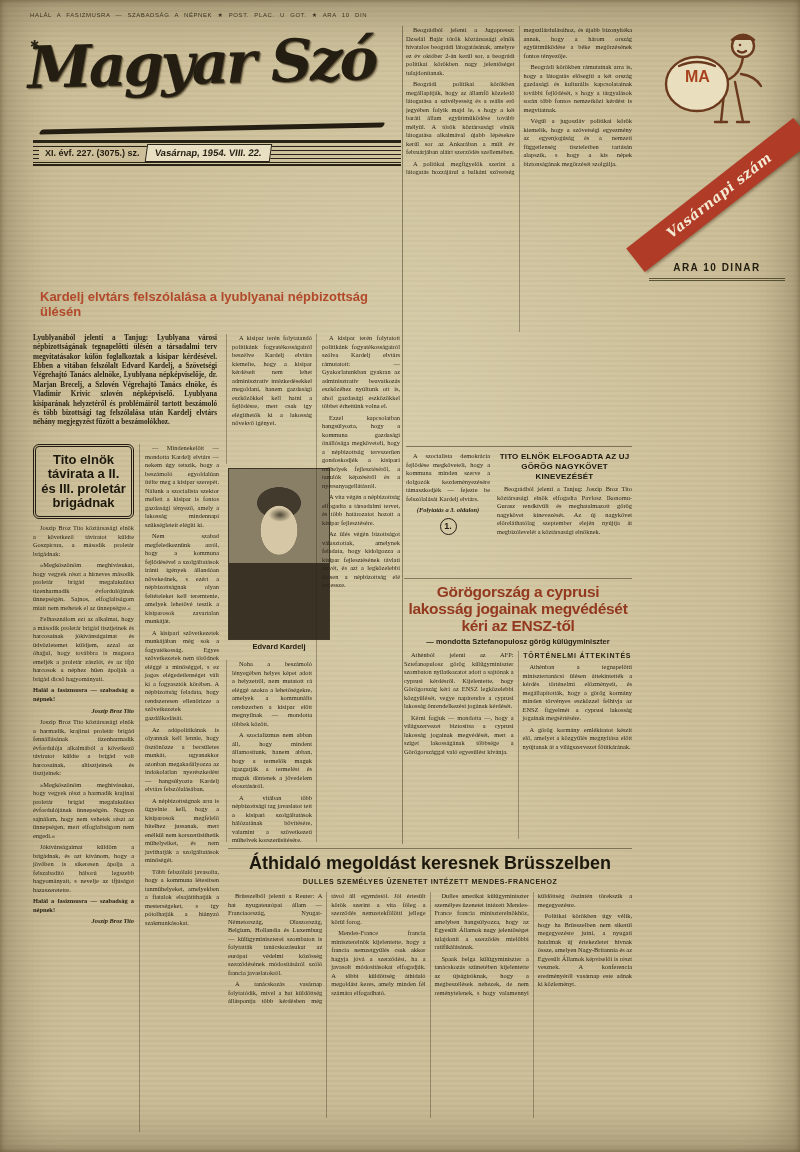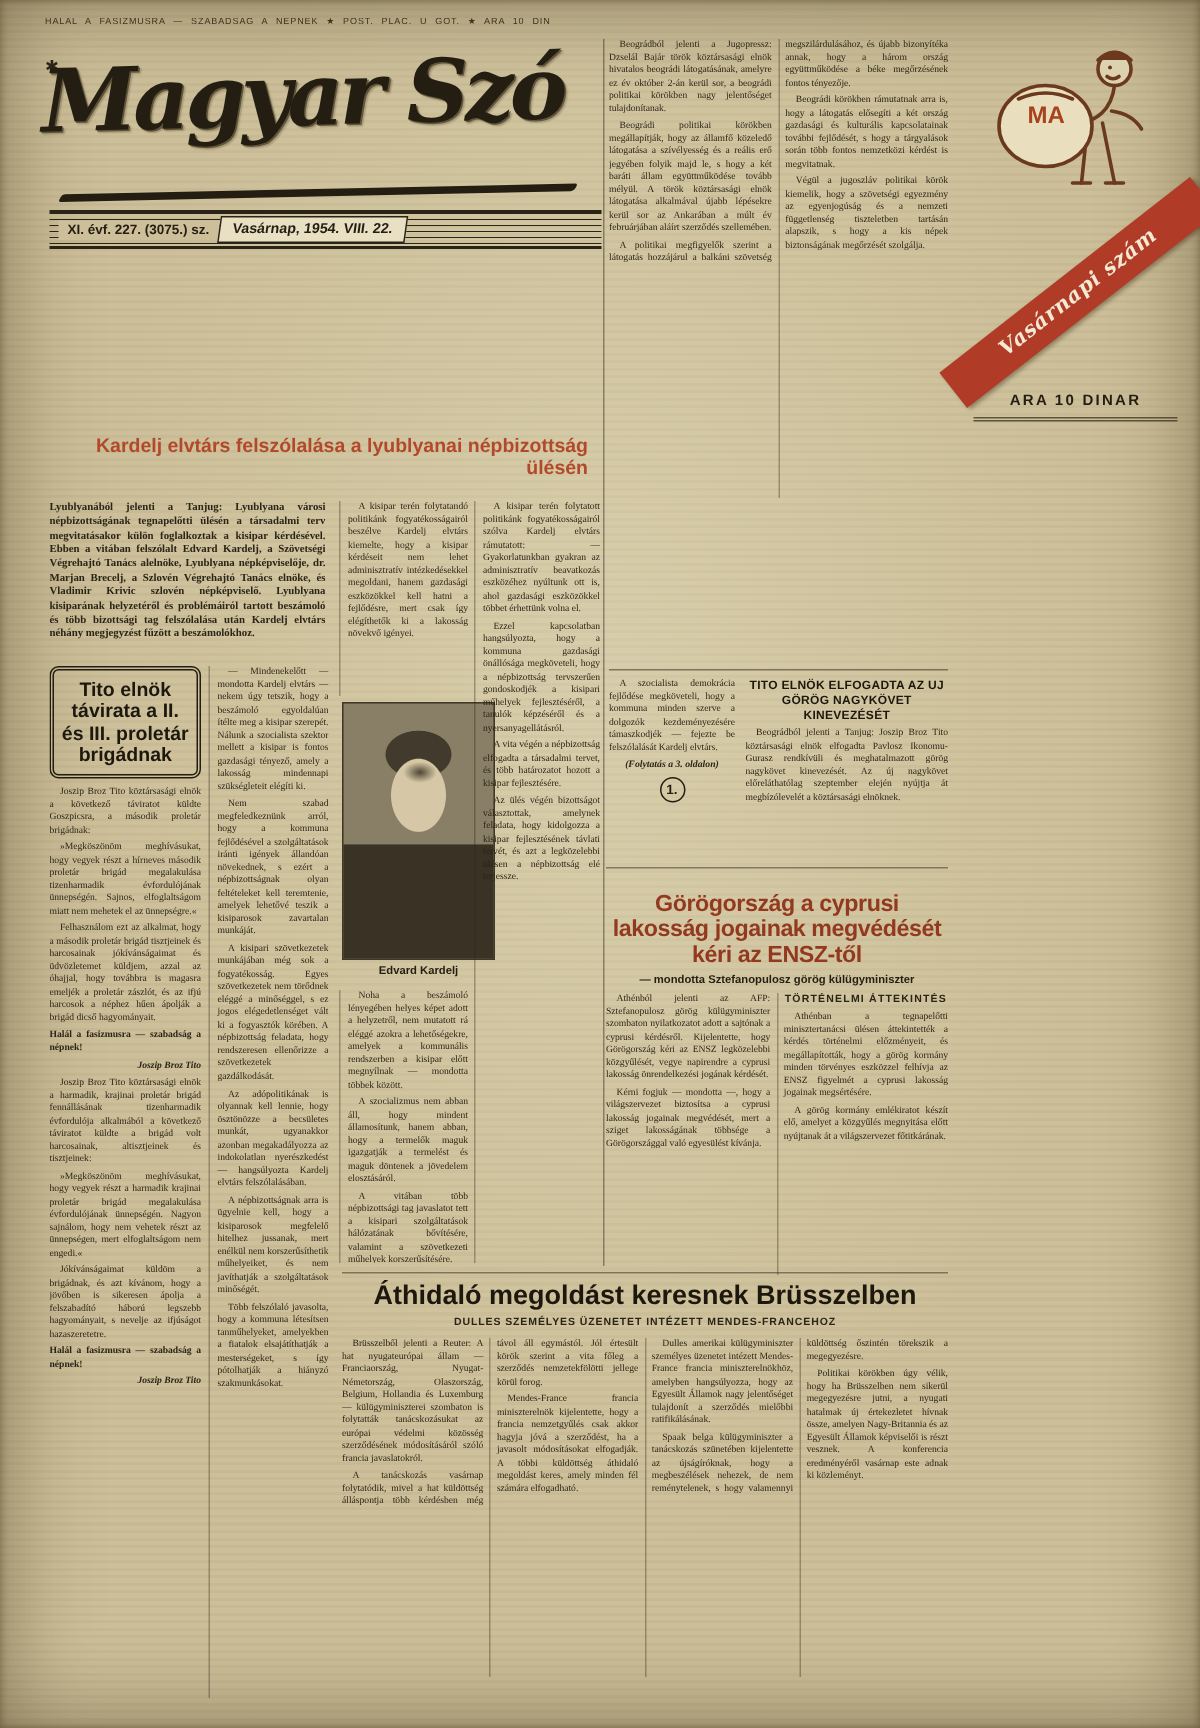--- a/index.html
+++ b/index.html
@@ -35,21 +35,21 @@
   .date-box { background:#e9e0c4; border:1px solid #2a2416; font:bold 9.5px/1 "Liberation Sans", sans-serif;
     padding:3px 8px; color:#241e12; transform:skewX(-8deg);}
   
   .v-sep { width:1px; background:rgba(45,38,20,.45); }
   .h-rule { height:1px; background:rgba(45,38,20,.5); }
   
   .main-head-box { left:33px; top:180px; width:366px; height:96px;
     border:2px solid #241e12; box-shadow:inset 0 0 0 1px rgba(36,30,18,.3);
     display:flex; align-items:center; justify-content:center; text-align:center;
     font:bold 24px/1.1 "Liberation Sans", sans-serif; color:#1d180e; letter-spacing:-.5px; padding:4px 10px;}
-  .main-subhead { left:40px; top:290px; width:352px; text-align:right;
+  .main-subhead { left:40px; top:290px; width:352px; text-align:left;
     font:bold 13px/1.15 "Liberation Sans", sans-serif; color:#b1492a;}
   .lead { left:33px; top:334px; width:184px; height:106px; overflow:hidden;
     font:bold 7.2px/1.3 "Liberation Serif", serif; text-align:justify;}
   .body-txt { font:6.4px/1.33 "Liberation Serif", serif; text-align:justify; color:#2b2517; overflow:hidden;}
   .body-txt p { margin:0 0 3px; text-indent:7px;}
   .col2 { left:139px; top:444px; width:80px; height:688px; border-left:1px solid rgba(45,38,20,.35); padding-left:5px;}
   .col3a { left:226px; top:334px; width:86px; height:130px; border-left:1px solid rgba(45,38,20,.35); padding-left:5px;}
   .col3b { left:226px; top:660px; width:86px; height:182px; border-left:1px solid rgba(45,38,20,.35); padding-left:5px;}
   .col4 { left:316px; top:334px; width:84px; height:508px; border-left:1px solid rgba(45,38,20,.35); padding-left:5px;}
   
@@ -78,21 +78,21 @@
   .bajar-body { height:306px;}
   
   .cont-col { left:406px; top:452px; width:84px; height:120px;}
   .cont-note { font:bold italic 6.5px/1.2 "Liberation Serif", serif; text-align:center; margin-top:3px;}
   .marker { width:17px; height:17px; border:1.5px solid #241e12; border-radius:50%;
     font:bold 9px/15px "Liberation Sans", sans-serif; text-align:center; margin:4px auto 0; color:#241e12;}
   .tito-brief { left:497px; top:452px; width:135px; height:120px;}
   .brief-title { font:bold 8px/1.25 "Liberation Sans", sans-serif; text-align:center; color:#1d180e;
     margin-bottom:3px; letter-spacing:.2px;}
   
-  .greek { left:404px; top:578px; width:228px; height:266px; border-top:1px solid rgba(45,38,20,.5); padding-top:15px;}
+  .greek { left:404px; top:578px; width:228px; height:266px; border-top:1px solid rgba(45,38,20,.5); padding-top:4px;}
   .greek-head { font:bold 15.5px/1.1 "Liberation Sans", sans-serif; text-align:center; color:#93391f; letter-spacing:-.3px;}
   .greek-sub { font:bold 7.5px/1.2 "Liberation Sans", sans-serif; text-align:center; color:#241e12; margin:3px 0 5px;}
   .greek-body { height:188px;}
   .crosshead { font:bold 7px/1.3 "Liberation Sans", sans-serif; text-align:center; letter-spacing:.8px;
     text-indent:0 !important; margin:3px 0;}
   
   .brussels { left:228px; top:848px; width:404px; height:296px; border-top:1px solid rgba(45,38,20,.5); padding-top:5px;}
   .brus-head { font:bold 18px/1.1 "Liberation Sans", sans-serif; text-align:center; color:#1d180e;}
   .brus-sub { font:bold 7px/1.2 "Liberation Sans", sans-serif; text-align:center; letter-spacing:.6px; margin:4px 0 6px;}
   .brus-body { height:226px;}

